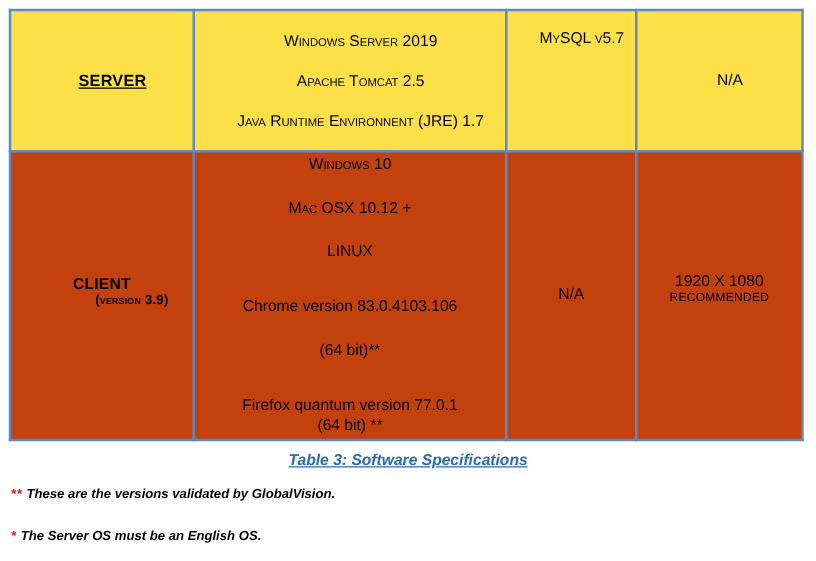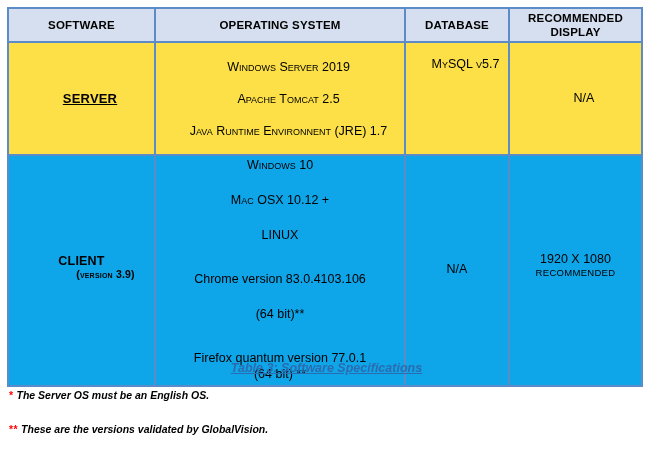--- a/index.html
+++ b/index.html
@@ -56,21 +56,21 @@
   }
   .server .cell-label {
     font-weight: bold;
     font-size: 13px;
     letter-spacing: 0.2px;
     text-decoration: underline;
   }
 
   
   .client td {
-    background: #0ea5e9;
+    background: #c2410c;
     height: 216px;
     margin-left: 33px;
   }
   .client .cell-label {
     font-weight: bold;
     font-size: 12.5px;
     letter-spacing: 0.2px;
   }
   .client .cell-sub {
     font-weight: bold;
@@ -176,34 +176,20 @@
 
 <table class="spec-table">
   <colgroup>
     <col class="col-software">
     <col class="col-os">
     <col class="col-database">
     <col class="col-display">
   </colgroup>
   <tbody>
 
-    <tr class="hdr">
-      <td>
-        <span>SOFTWARE</span>
-      </td>
-      <td>
-        <span>OPERATING SYSTEM</span>
-      </td>
-      <td>
-        <span>DATABASE</span>
-      </td>
-      <td>
-        <span>RECOMMENDED DISPLAY</span>
-      </td>
-    </tr>
 
     <tr class="server">
       <td>
         <div class="cell-label">SERVER</div>
       </td>
       <td>
         <div class="os-stack server-os">
           <div class="line sc">Windows Server 2019</div>
           <div class="line sc">Apache Tomcat 2.5</div>
           <div class="line sc">Java Runtime Environnent (JRE) 1.7</div>
@@ -246,20 +232,20 @@
       </td>
     </tr>
 
   </tbody>
 </table>
 
 <div class="caption">Table 3: Software Specifications</div>
 
 <div class="footnotes">
   <div class="footnote">
+    <span class="mark">**</span>
+    <span>These are the versions validated by GlobalVision.</span>
+  </div>
+  <div class="footnote">
     <span class="mark">*</span>
     <span>The Server OS must be an English OS.</span>
   </div>
-  <div class="footnote">
-    <span class="mark">**</span>
-    <span>These are the versions validated by GlobalVision.</span>
-  </div>
 </div>
 
 </body></html>

